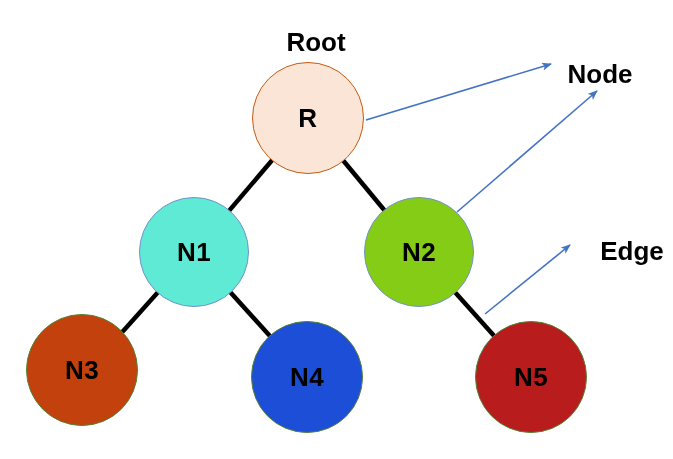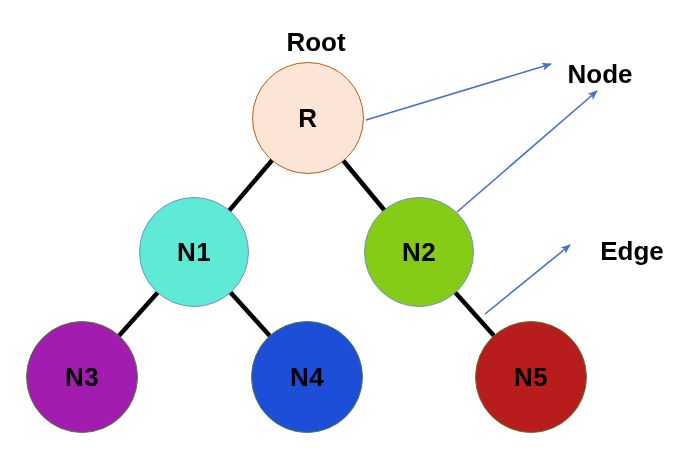--- a/index.html
+++ b/index.html
@@ -62,21 +62,21 @@
   <div id="node-layer">
       <div class="node" style="left: 252px; top: 62px; width: 112px; height: 112px; background: rgb(251, 229, 214); border: 1.5px solid rgb(197, 90, 17);">
         <span class="node-label">R</span>
       </div>
       <div class="node" style="left: 139px; top: 197px; width: 110px; height: 110px; background: #5eead4; border: 1.5px solid rgb(113, 145, 203);">
         <span class="node-label">N1</span>
       </div>
       <div class="node" style="left: 364px; top: 197px; width: 110px; height: 110px; background: #84cc16; border: 1.5px solid rgb(113, 145, 203);">
         <span class="node-label">N2</span>
       </div>
-      <div class="node" style="left: 26px; top: 321px; width: 112px; height: 112px; background: #a21caf; border: 1.5px solid rgb(84, 130, 53);">
+      <div class="node" style="left: 26px; top: 314px; width: 112px; height: 112px; background: #c2410c; border: 1.5px solid rgb(84, 130, 53);">
         <span class="node-label">N3</span>
       </div>
       <div class="node" style="left: 251px; top: 321px; width: 112px; height: 112px; background: #1d4ed8; border: 1.5px solid rgb(84, 130, 53);">
         <span class="node-label">N4</span>
       </div>
       <div class="node" style="left: 475px; top: 321px; width: 112px; height: 112px; background: #b91c1c; border: 1.5px solid rgb(84, 130, 53);">
         <span class="node-label">N5</span>
       </div>
     </div>
 

